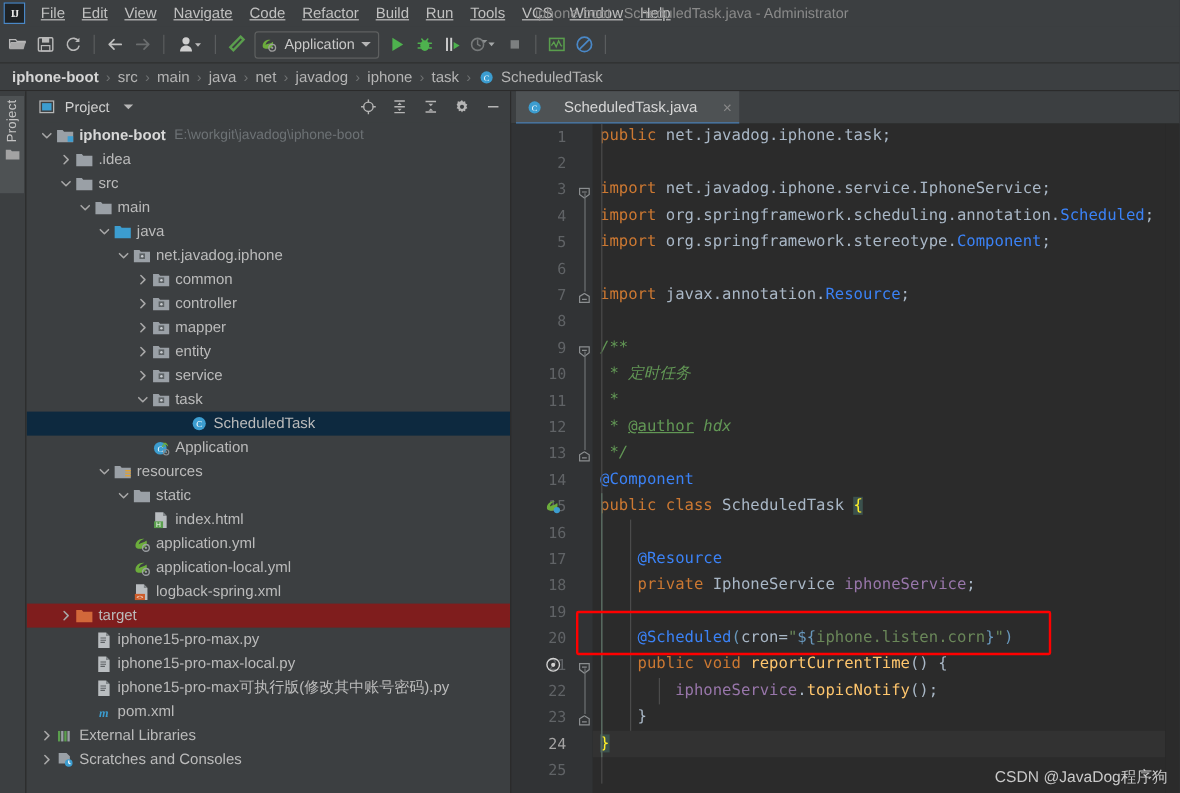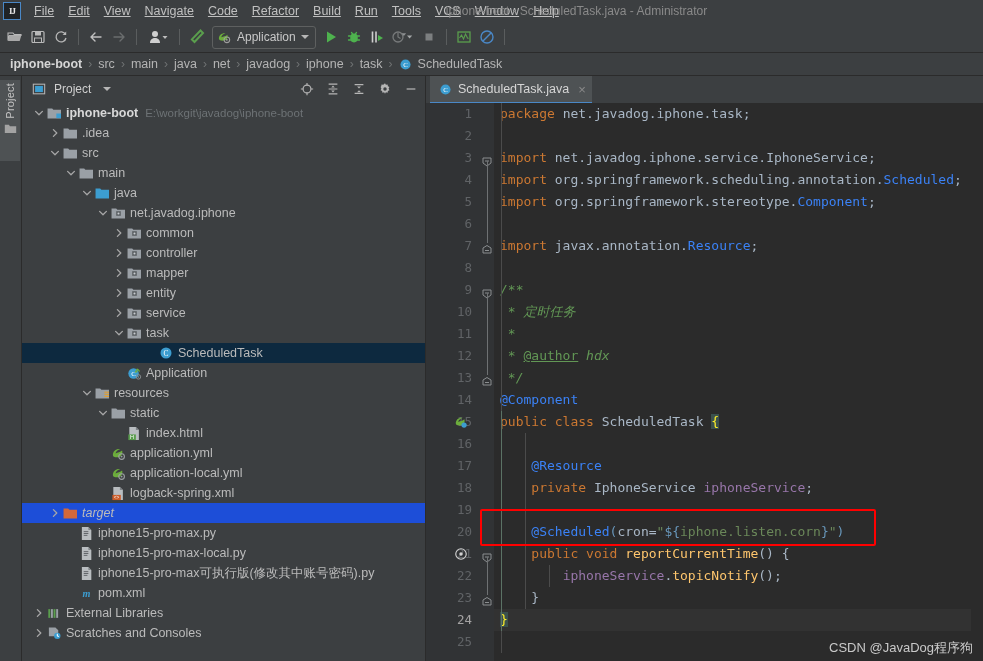--- a/index.html
+++ b/index.html
@@ -175,21 +175,21 @@
   }
   .row {
     height: 20px;
     display: flex;
     align-items: center;
     color: #bbbbbb;
     white-space: nowrap;
     padding-right: 4px;
   }
   .row.sel { background: #0d293f; }
-  .row.tgt { background: #1d4ed8; font-style: italic; }
+  .row.tgt { background: #7f1d1d; }
   .arrow {
     width: 13px; height: 20px;
     display: flex; align-items: center; justify-content: center;
     flex: none;
   }
   .arrow svg { display: block; }
   .ico {
     width: 18px; height: 16px;
     display: flex; align-items: center; justify-content: center;
     flex: none;
@@ -210,21 +210,21 @@
     height: 27px;
     background: #3c3f41;
     display: flex; align-items: flex-start;
   }
   .etab {
     height: 26px;
     background: #4e5254;
     border-bottom: 2px solid #4a88c7;
     display: flex; align-items: center;
     padding: 0 6px 0 9px;
-    gap: 6px;
+    gap: 18px;
     font-size: 12.5px;
     color: #d6d6d6;
     margin-left: 4px;
   }
   .tab-x { color: #8a8a8a; font-size: 13px; margin-left: 3px; }
 
   .code-wrap {
     flex: 1;
     display: flex;
     background: #2b2b2b;
@@ -990,21 +990,21 @@
                 <path d="M1 1h8v5L5 9 1 6z" fill="none" stroke="#8b8e90" stroke-width="1"></path>
                 <path d="M3 4h4" stroke="#8b8e90" stroke-width="1"></path>
               </svg></span>
             <span class="foldline" style="top: 454px; height: 38px;"></span>
             <span class="fold-m" style="top: 490px;"><svg width="10" height="10" viewBox="0 0 10 10">
                 <path d="M1 8h8V3L5 0.5 1 3z" fill="none" stroke="#8b8e90" stroke-width="1"></path>
                 <path d="M3 5.5h4" stroke="#8b8e90" stroke-width="1"></path>
               </svg></span>
           </div>
         <div class="code" id="code">
-            <div class="cline"><span class="kw">package</span> <span class="pun">net.javadog.iphone.task;</span></div>
+            <div class="cline"><span class="kw">public</span> <span class="pun">net.javadog.iphone.task;</span></div>
             <div class="cline"></div>
             <div class="cline"><span class="kw">import</span> <span class="pun">net.javadog.iphone.service.</span><span class="cls">IphoneService</span><span class="pun">;</span></div>
             <div class="cline"><span class="kw">import</span> <span class="pun">org.springframework.scheduling.annotation.</span><span class="anno">Scheduled</span><span class="pun">;</span></div>
             <div class="cline"><span class="kw">import</span> <span class="pun">org.springframework.stereotype.</span><span class="anno">Component</span><span class="pun">;</span></div>
             <div class="cline"></div>
             <div class="cline"><span class="kw">import</span> <span class="pun">javax.annotation.</span><span class="anno">Resource</span><span class="pun">;</span></div>
             <div class="cline"></div>
             <div class="cline"><span class="cmt">/**</span></div>
             <div class="cline"><span class="cmt"> * 定时任务</span></div>
             <div class="cline"><span class="cmt"> *</span></div>

